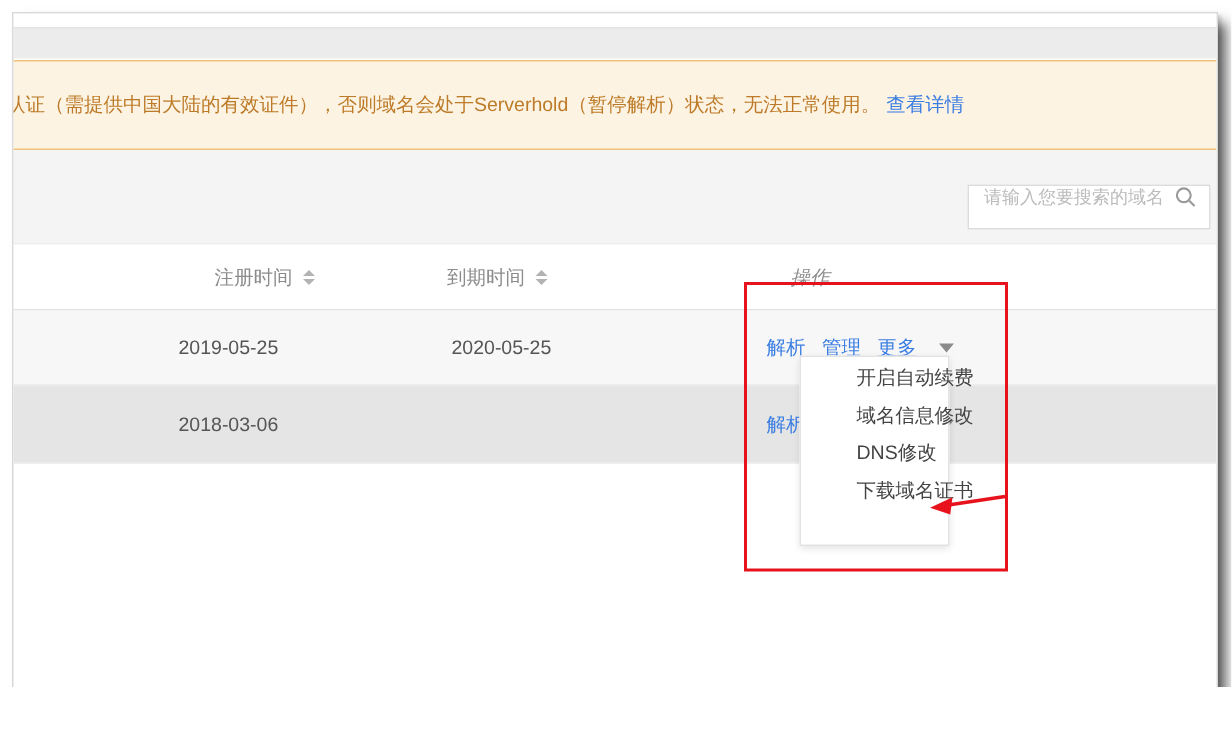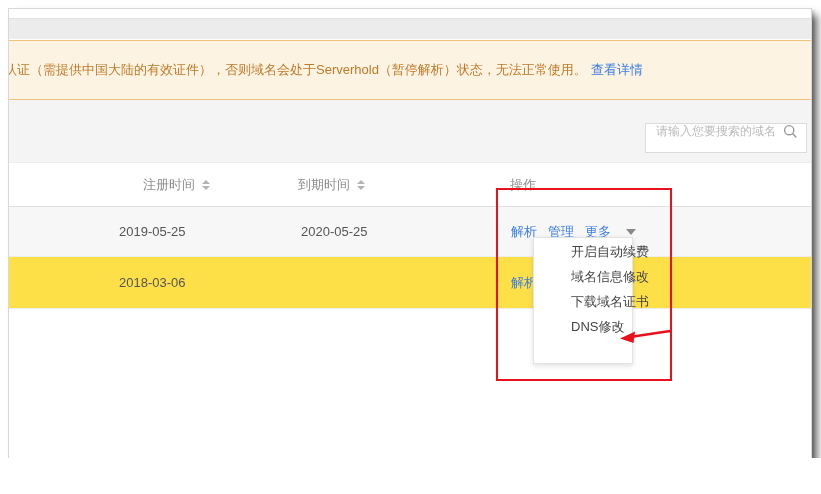--- a/index.html
+++ b/index.html
@@ -31,27 +31,27 @@
     padding:0 4px 0 10px;font-family:"Liberation Sans","DejaVu Sans",sans-serif;min-width:0;
   }
   .searchbox input::placeholder{color:#bbb;}
   .search-icon{flex:0 0 auto;margin-right:8px;cursor:pointer;display:flex;}
   .thead{
     position:absolute;left:0;top:153px;width:100%;height:45px;background:#fff;
     border-top:1px solid #ededed;border-bottom:1px solid #e0e0e0;box-sizing:border-box;
     font-size:13px;color:#8c8c8c;
   }
   .th{position:absolute;top:0;height:100%;display:flex;align-items:center;}
-  .th-register{left:110px;margin-left:24px;} .th-expire{left:289px;} .th-op{left:501px;}
+  .th-register{left:110px;margin-left:24px;} .th-expire{left:289px;} .th-op{left:518px;font-style:italic;}
   .sort{display:inline-flex;flex-direction:column;margin-left:7px;cursor:pointer;row-gap:2px;}
   .sort .up{width:0;height:0;border-left:4px solid transparent;border-right:4px solid transparent;border-bottom:4px solid #b3b3b3;}
   .sort .dn{width:0;height:0;border-left:4px solid transparent;border-right:4px solid transparent;border-top:4px solid #b3b3b3;}
   .row{position:absolute;left:0;width:100%;font-size:13px;color:#555;border-bottom:1px solid #ececec;box-sizing:border-box;}
   .row1{top:198px;height:50px;background:#f7f7f7;}
-  .row2{top:248px;height:52px;background:#fde047;}
+  .row2{top:248px;height:52px;background:#e5e5e5;}
   .cell{position:absolute;top:0;height:100%;display:flex;align-items:center;}
   .c-register{left:110px;} .c-expire{left:292px;} .c-actions{left:502px;gap:11px;}
   .action-link{color:#3b7ee2;text-decoration:none;cursor:pointer;font-size:13px;}
   .more-link{text-decoration:underline;}
   .caret{width:0;height:0;border-left:5px solid transparent;border-right:5px solid transparent;border-top:6px solid #8a8a8a;margin-left:4px;cursor:pointer;}
   .dropdown{
     position:absolute;left:524px;top:228px;width:100px;height:127px;background:#fff;
     border:1px solid #e3e3e3;box-sizing:border-box;z-index:5;
     box-shadow:0 2px 5px rgba(0,0,0,0.12);padding-top:1px;
   }
@@ -124,22 +124,22 @@
         <span class="action-link">解析</span>
         <span class="action-link">管理</span>
         <span class="action-link">更多</span>
         <span class="caret"></span>
       </div>
     </div>
 
     <div class="dropdown">
       <div class="dd-item">开启自动续费</div>
       <div class="dd-item">域名信息修改</div>
+      <div class="dd-item">DNS修改</div>
       <div class="dd-item">下载域名证书</div>
-      <div class="dd-item">DNS修改</div>
     </div>
 
     <div class="watermark">
       <span>
         <svg width="38" height="34" viewBox="0 0 38 34">
           <rect x="13" y="0" width="12" height="6" rx="2.5" fill="#8e8e8e"></rect>
           <rect x="13" y="4" width="12" height="9" rx="1" fill="#f2c79a" stroke="#5a4632" stroke-width="0.6"></rect>
           <rect x="12" y="5.5" width="14" height="3.6" rx="1.2" fill="#26262e"></rect>
           <path d="M8,14 L30,14 L33,25 L5,25 Z" fill="#e8414d" stroke="#7a2730" stroke-width="0.7"></path>
           <path d="M3,16 Q8,14 9,19 L8,26 Q3,25 3,21 Z" fill="#aac4ea" stroke="#44699e" stroke-width="0.7"></path>

